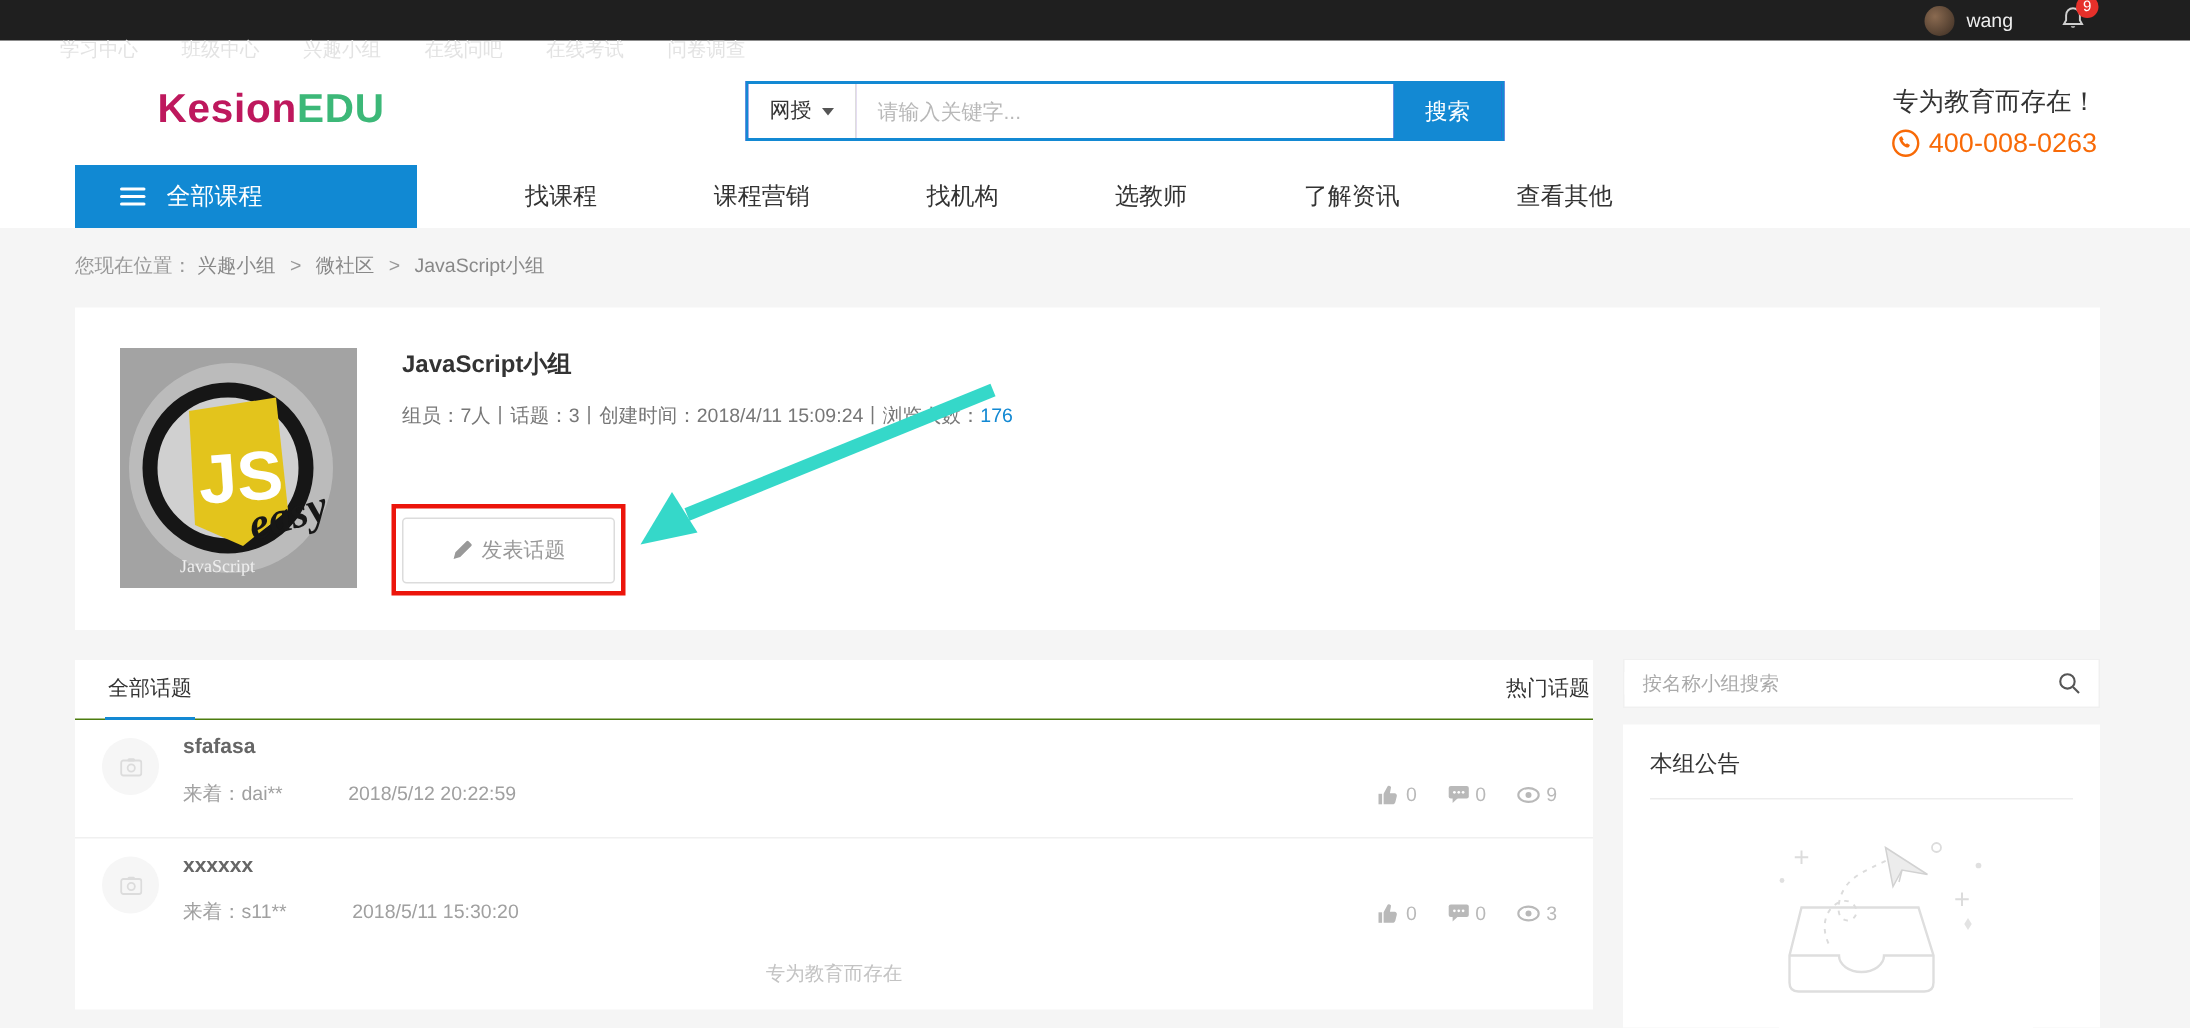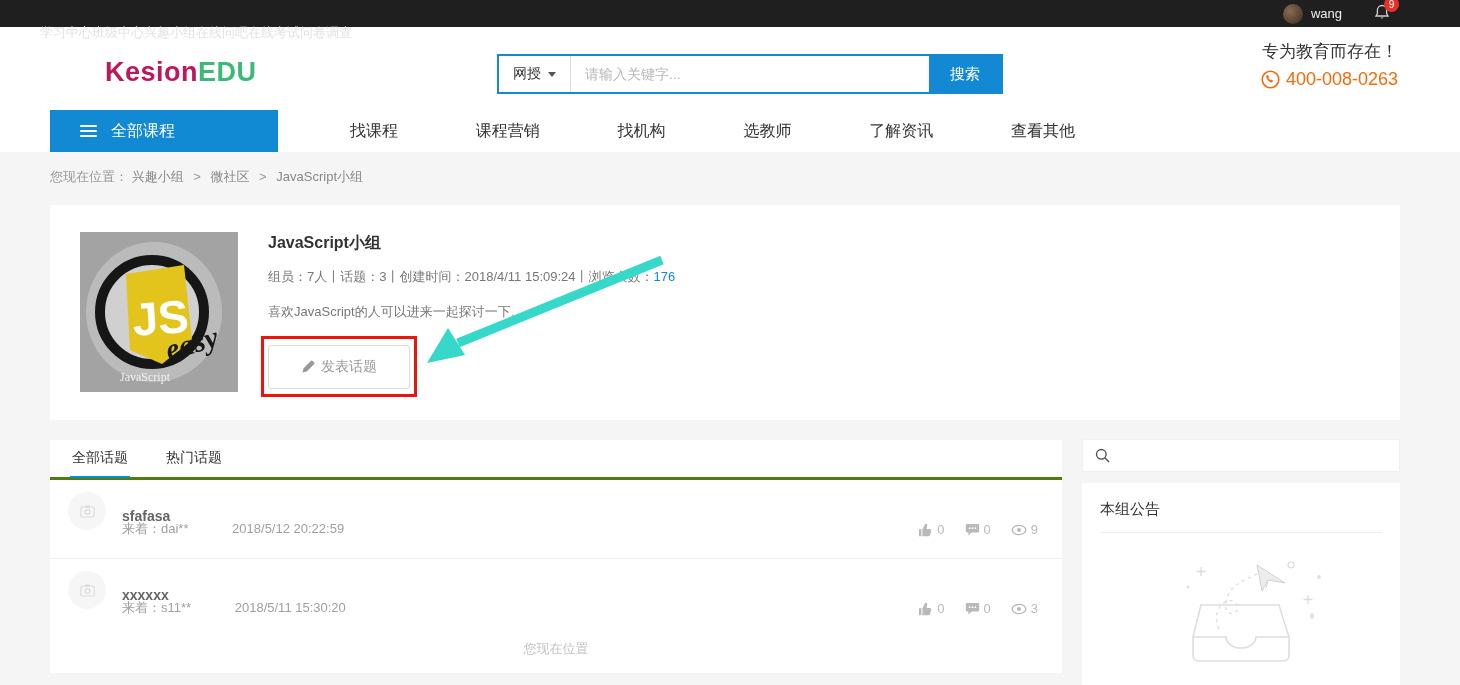--- a/index.html
+++ b/index.html
@@ -2,21 +2,21 @@
 <html><head>
 <meta charset="utf-8">
 <style>
   * { margin:0; padding:0; box-sizing:border-box; }
   html,body { width:1460px; height:685px; overflow:hidden; }
   body { font-family:"Liberation Sans", sans-serif; background:#f5f5f5; position:relative; }
 
   
   .topbar { position:absolute; top:0; left:0; width:1460px; height:27px; background:#1f1f1f;
             display:flex; align-items:center; font-size:13px; color:#e3e3e3; z-index:5; }
-  .topbar-left { display:flex; padding-left:40px;margin-top:39px; }
+  .topbar-left { display:flex; gap:29px; padding-left:40px;margin-top:39px; }
   .topbar-item { cursor:pointer; }
   .topbar-right { margin-left:auto; display:flex; align-items:center; padding-right:70px; }
   .tb-avatar { width:20px; height:20px; border-radius:50%; background:radial-gradient(circle at 35% 35%, #8a6a50, #3a2c22); margin-right:8px; cursor:pointer; }
   .tb-username { color:#eee; margin-right:32px; cursor:pointer; }
   .bell-wrap { position:relative; cursor:pointer; }
   .badge { position:absolute; top:-7px; right:-9px; background:#e6302a; color:#fff; font-size:10px;
            min-width:15px; height:15px; line-height:15px; border-radius:8px; text-align:center; padding:0 3px; }
 
   
   .header { position:absolute; top:27px; left:0; width:1460px; height:83px; background:#fff; }
@@ -24,21 +24,21 @@
   .logo-kesion { color:#be185d; }
   .logo-edu { color:#3cb878; }
   .searchbox { position:absolute; left:497px; top:27px; width:506px; height:40px; border:2px solid #1389d3;
                background:#6d28d9; display:flex; align-items:stretch; }
   .search-cat { width:72px; display:flex; align-items:center; justify-content:center; gap:7px;
                 font-size:14px; color:#333; border-right:1px solid #ddd; cursor:pointer; background:#fff; }
   .caret-down { width:0; height:0; border-left:4px solid transparent; border-right:4px solid transparent; border-top:5px solid #555; }
   .search-input { flex:1; border:none; outline:none; font-size:14px; color:#333; padding:0 14px; font-family:"Liberation Sans",sans-serif; }
   .search-input::placeholder { color:#b8b8b8; }
   .search-btn { width:72px; background:#1389d3; color:#fff; border:none; font-size:15px; cursor:pointer; font-family:"Liberation Sans",sans-serif; }
-  .slogan-box { position:absolute; right:62px; top:13px; text-align:right; }
+  .slogan-box { position:absolute; right:62px; top:29px; text-align:right; }
   .slogan { font-size:17px; color:#333; margin-bottom:6px; }
   .phone-line { display:flex; align-items:center; justify-content:flex-end; gap:6px; color:#f86a07; font-size:18px; }
 
   
   .navrow { position:absolute; top:110px; left:0; width:1460px; height:42px; background:#fff;font-family:Liberation Mono, monospace; }
   .allcourses { position:absolute; left:50px; top:0; width:228px; height:42px; background:#1189d3; color:#fff;
                 display:flex; align-items:center; gap:14px; padding-left:30px; font-size:16px; cursor:pointer; }
   .hamburger span { display:block; width:17px; height:2px; background:#fff; margin:3px 0; border-radius:1px; }
   .mainmenu { position:absolute; left:305px; top:0; width:815px; height:42px; display:flex; align-items:center;
               justify-content:space-between; padding:0 45px; font-size:16px; color:#333; }
@@ -57,29 +57,29 @@
   .stat-views { color:#1389d3; }
   .group-desc { position:absolute; left:218px; top:98px; font-size:13px; color:#777; }
   .post-btn { position:absolute; left:218px; top:140px; width:142px; height:44px; background:#fff;
               border:1px solid #dcdcdc; border-radius:3px; color:#999; font-size:14px;
               display:flex; align-items:center; justify-content:center; gap:6px; cursor:pointer; font-family:"Liberation Sans",sans-serif; }
   .red-annot { position:absolute; left:211px; top:131px; width:156px; height:61px; border:3px solid #ec150b; pointer-events:none; }
   .arrow-overlay { position:absolute; left:0; top:0; width:1460px; height:685px; pointer-events:none; z-index:40; }
 
   
   .topics-card { position:absolute; left:50px; top:440px; width:1012px; height:233px; background:#fff; }
-  .tabs { height:40px; border-bottom:3px solid #4d7c0f; display:flex; gap:34px; padding-left:20px; }
+  .tabs { height:40px; border-bottom:1px solid #4d7c0f; display:flex; gap:34px; padding-left:20px;justify-content:space-between; }
   .tab { font-size:14px; color:#333; display:flex; align-items:center; padding:0 2px; cursor:pointer;
          border-bottom:2px solid transparent; margin-bottom:-1px; }
   .tab.active { border-bottom-color:#1389d3; }
   .topic-row { position:relative; height:79px; cursor:pointer; }
   .topic-row.first { border-bottom:1px solid #f0f0f0; }
   .row-avatar { position:absolute; left:18px; top:12px; width:38px; height:38px; border-radius:50%;
                 background:#f6f6f6; display:flex; align-items:center; justify-content:center; }
-  .row-title { position:absolute; left:72px; top:28px; font-size:14px; font-weight:bold; color:#666;text-align:center; }
+  .row-title { position:absolute; left:72px; top:9px; font-size:14px; font-weight:bold; color:#666;text-align:center; }
   .row-meta { position:absolute; left:72px; top:40px; font-size:13px; color:#a0a0a0; }
   .row-meta .meta-time { margin-left:40px; }
   .row-stats { position:absolute; right:24px; top:42px; display:flex; gap:20px; align-items:center;
                font-size:13px; color:#b9b9b9; }
   .stat-item { display:flex; align-items:center; gap:4px; }
   .end-text { position:absolute; left:0; width:100%; top:200px; text-align:center; color:#c3c3c3; font-size:13px; }
 
   
   .side-search { position:absolute; left:1082px; top:439px; width:318px; height:33px; background:#fff;
                  display:flex; align-items:center; border:1px solid #f0f0f0; }
@@ -178,21 +178,20 @@
       <polygon points="46,42 104,33 112,108 82,132 50,118" fill="#e3c41c"></polygon>
       <text x="52" y="102" font-size="46" font-weight="bold" fill="#ffffff" font-family="Liberation Sans, sans-serif" transform="rotate(-4 79 82)">JS</text>
       <text x="86" y="122" font-size="30" font-style="italic" font-weight="bold" fill="#171717" font-family="Liberation Serif, serif" transform="rotate(-16 110 115)">easy</text>
       <text x="40" y="149" font-size="12" fill="#efefef" font-family="Liberation Serif, serif">JavaScript</text>
     </svg>
   </div>
   <div class="group-title">JavaScript小组</div>
   <div class="group-stats">
     <span>组员：7人丨话题：3丨创建时间：2018/4/11 15:09:24丨浏览人数：</span><span class="stat-views">176</span>
   </div>
-  <div class="group-desc">喜欢JavaScript的人可以进来一起探讨一下。</div>
   <button class="post-btn">
     <svg width="14" height="14" viewBox="0 0 14 14">
       <path d="M13.2 2.6L11.4.8a1 1 0 0 0-1.4 0L2.6 8.2 1.4 12.6l4.4-1.2 7.4-7.4a1 1 0 0 0 0-1.4z" fill="#999"></path>
     </svg>
     <span>发表话题</span>
   </button>
   <div class="red-annot"></div>
 </div>
 
 <svg class="arrow-overlay">
@@ -281,24 +280,25 @@
       <span class="stat-item">
         <svg width="16" height="12" viewBox="0 0 16 12">
           <ellipse cx="8" cy="6" rx="6.8" ry="4.6" fill="none" stroke="#b9b9b9" stroke-width="1.4"></ellipse>
           <circle cx="8" cy="6" r="2" fill="#b9b9b9"></circle>
         </svg>
         <span>3</span>
       </span>
     </div>
   </div>
 
-  <div class="end-text">您现在位置</div>
+  <div class="end-text">专为教育而存在</div>
 </div>
 
 <div class="side-search">
+  <input type="text" placeholder="按名称小组搜索" style="">
   <button class="mag-btn">
     <svg width="15" height="15" viewBox="0 0 15 15">
       <circle cx="6.3" cy="6.3" r="4.8" fill="none" stroke="#555" stroke-width="1.4"></circle>
       <line x1="10" y1="10" x2="14" y2="14" stroke="#555" stroke-width="1.4"></line>
     </svg>
   </button>
 </div>
 
 <div class="notice-card">
   <div class="notice-title">本组公告</div>

